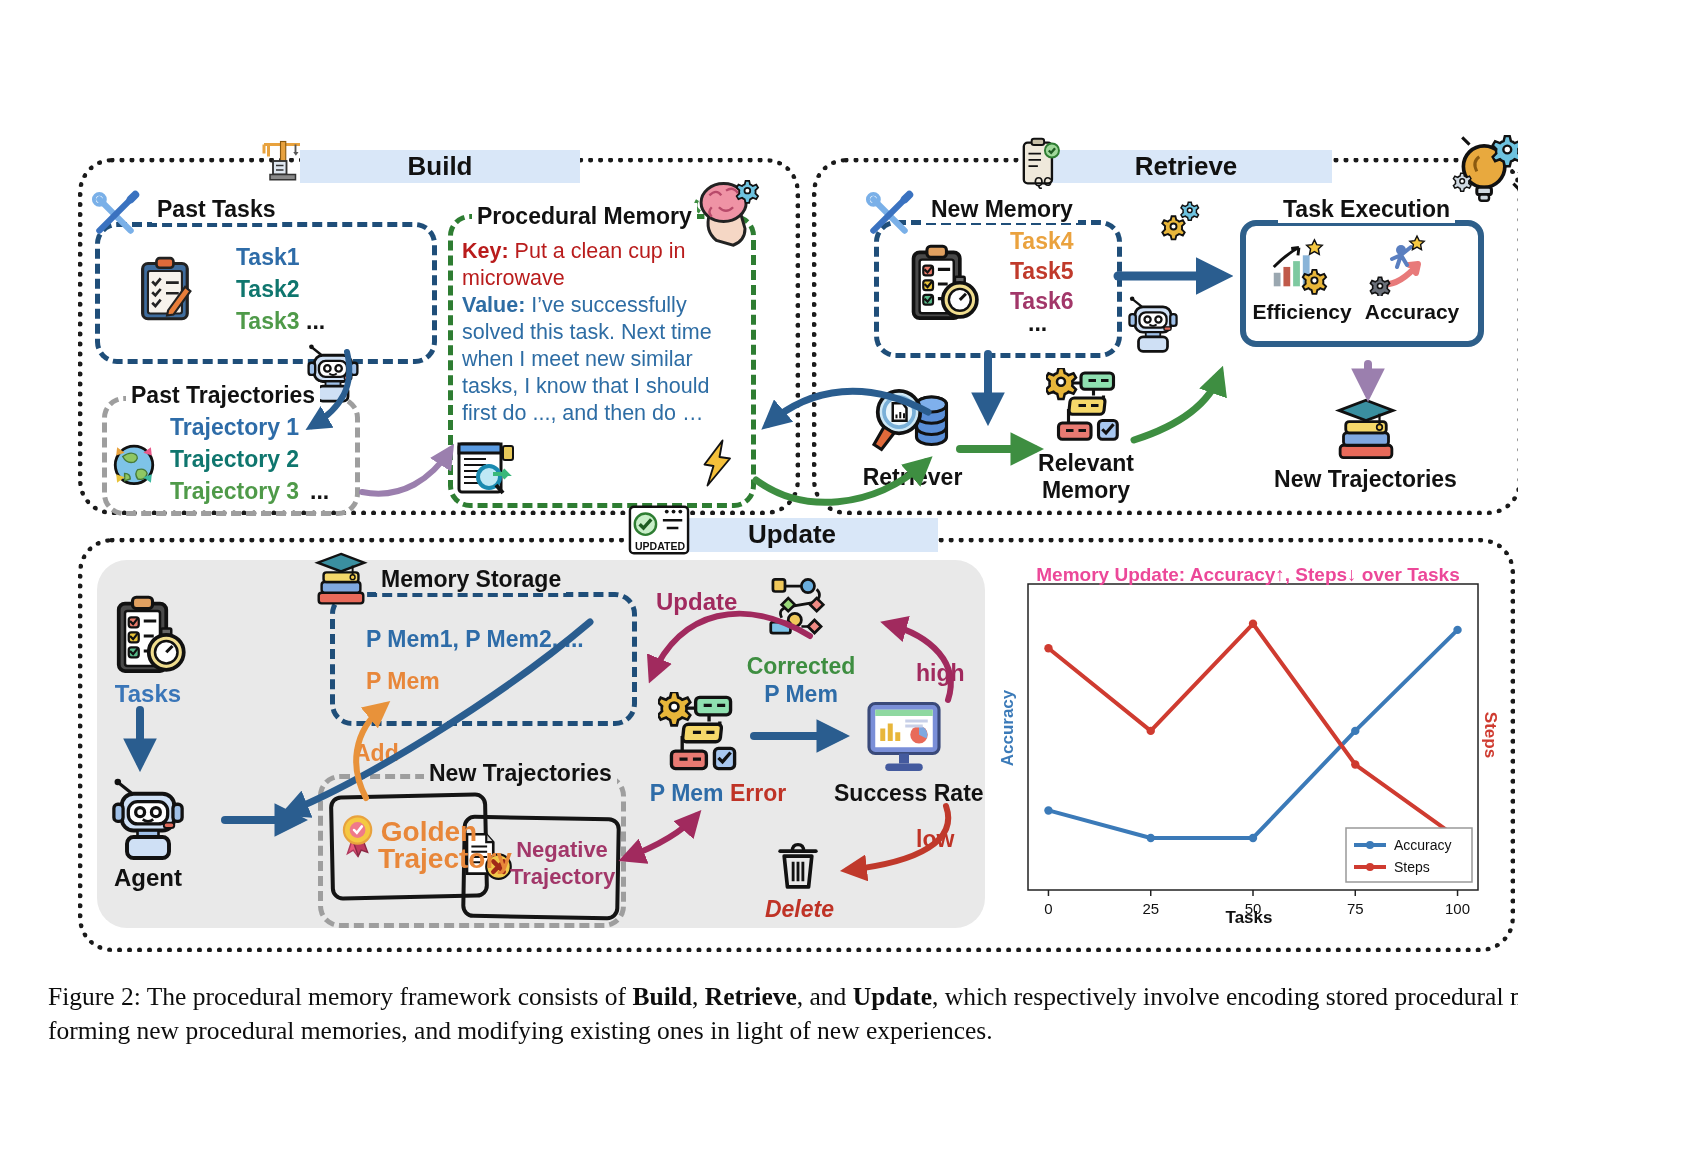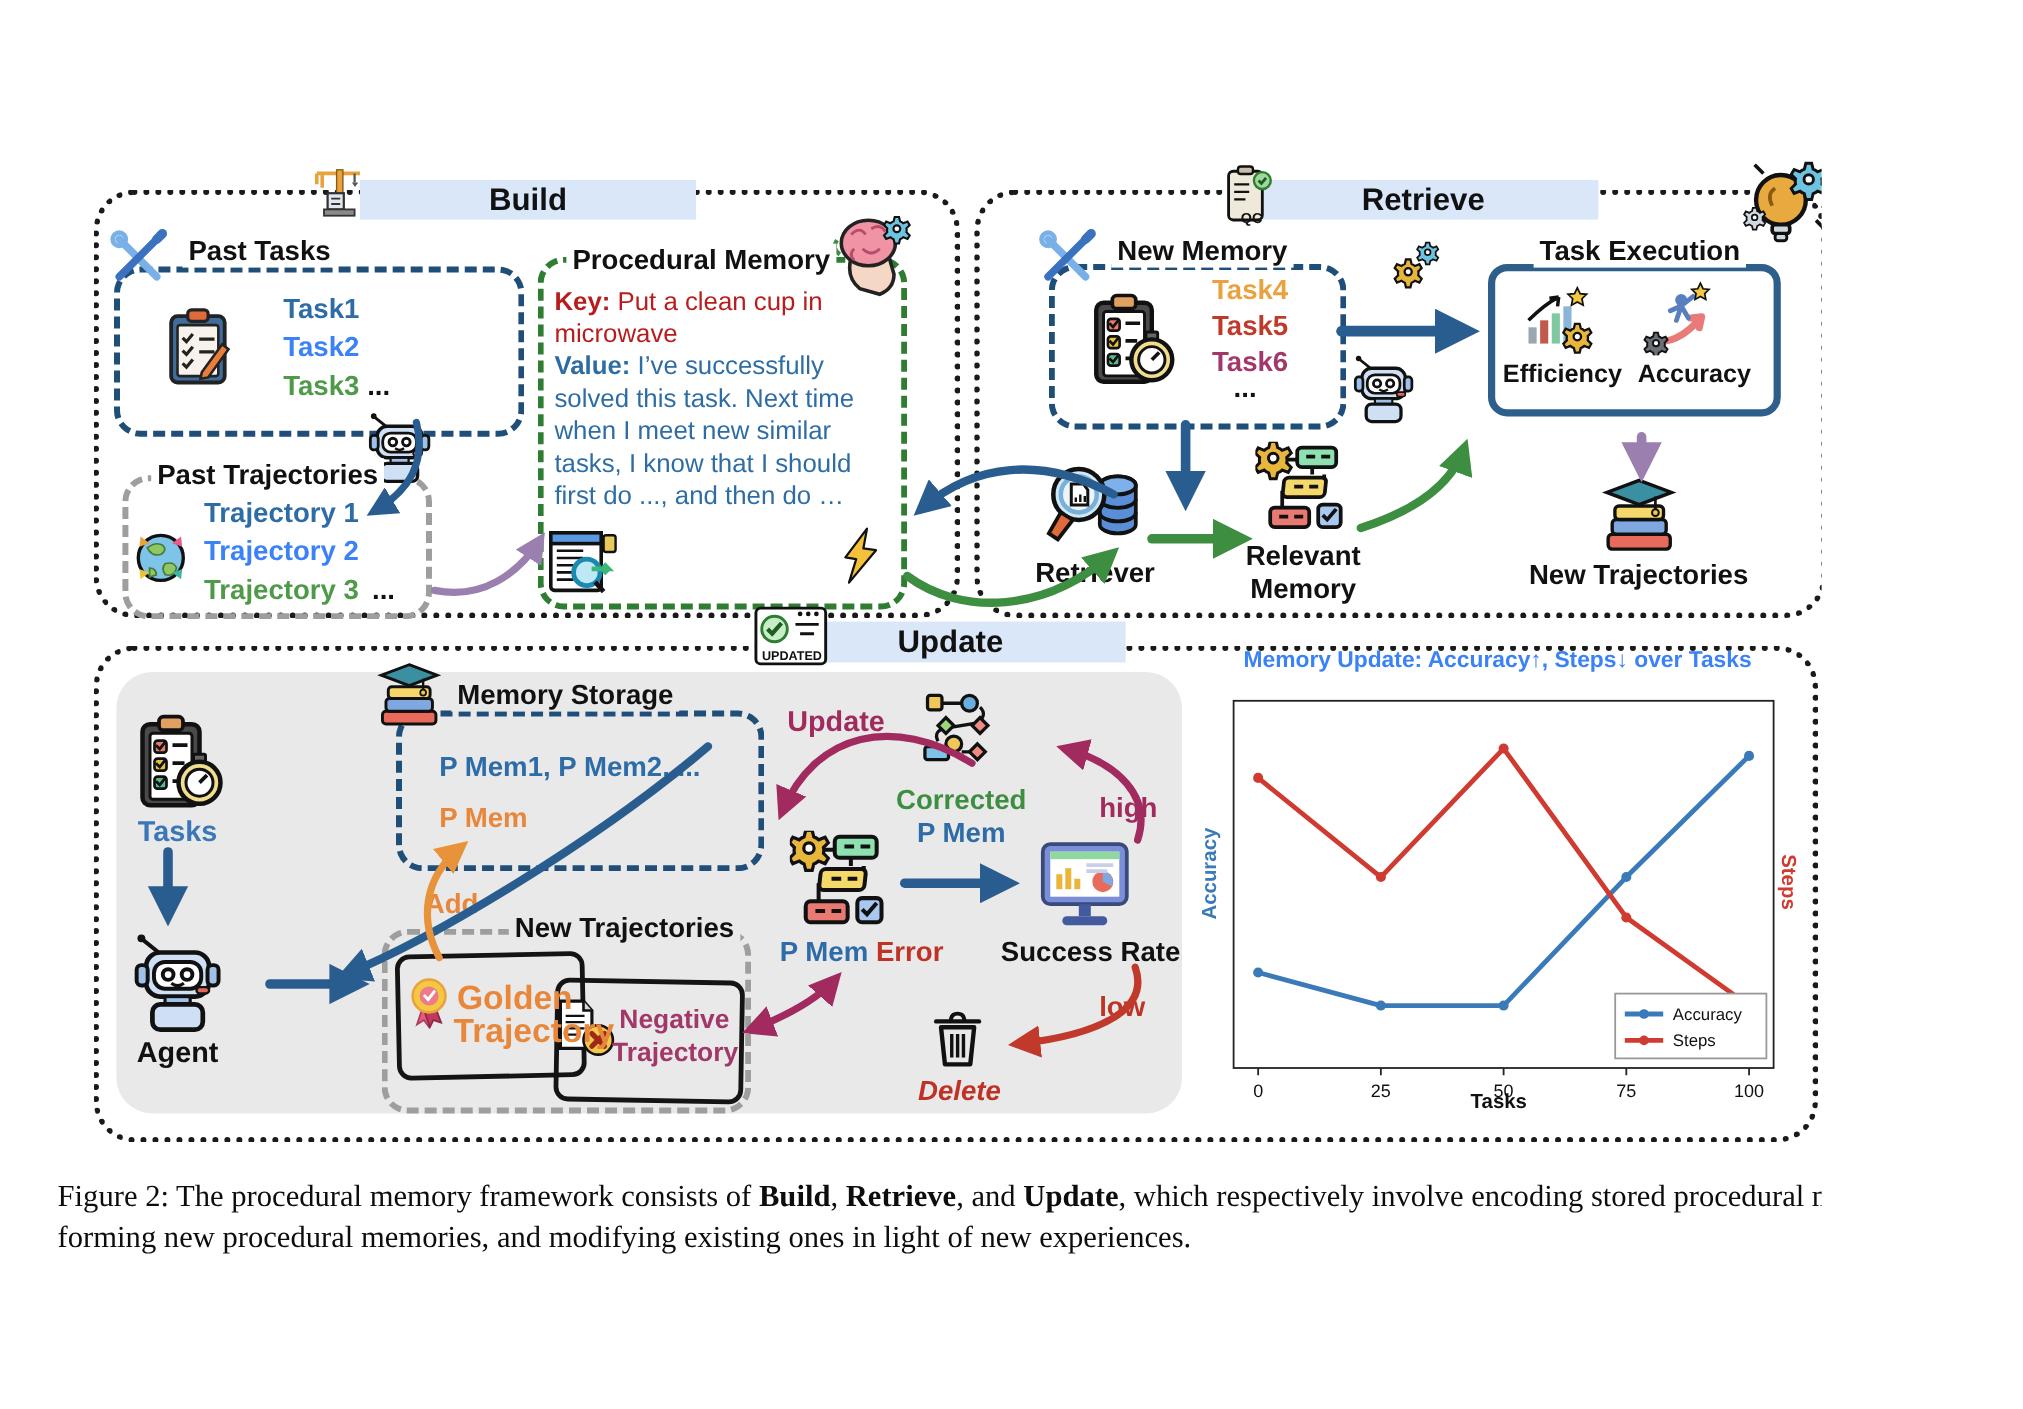--- a/index.html
+++ b/index.html
@@ -9,21 +9,21 @@
   .panel{position:absolute;border:5px dotted #1a1a1a;border-radius:34px;background:transparent;}
   .banner{position:absolute;background:#d9e7f8;text-align:center;font-weight:bold;
           font-size:26px;color:#111;line-height:33px;z-index:6;}
   .dashbox{position:absolute;border-radius:22px;background:transparent;z-index:2;}
   .b-blue{border:5px dashed #1f4e79;}
   .b-gray{border:5px dashed #9e9e9e;}
   .b-green{border:5px dashed #2e7d32;}
   .lbl{position:absolute;font-weight:bold;color:#111;z-index:5;white-space:nowrap;}
   .onwhite{background:#fff;padding:0 5px;}
   .ongray{background:#e9e9e9;padding:0 5px;}
-  .t-blue{color:#2e6ca8;}.t-teal{color:#3b82f6;}.t-green{color:#4f9a49;}
+  .t-blue{color:#2e6ca8;}.t-teal{color:#0f766e;}.t-green{color:#4f9a49;}
   .t-amber{color:#eaa23e;}.t-red{color:#c03a2b;}.t-mag{color:#a23769;}
   .t-orange{color:#e8873a;}.t-magenta{color:#a12a5e;}.t-dred{color:#bf3326;}
   .t-grn2{color:#3e8e41;}
   .taskitem{position:absolute;font-weight:bold;font-size:23px;z-index:4;white-space:nowrap;}
   .pmtext{position:absolute;font-size:21.5px;line-height:27px;color:#2e6da4;z-index:4;}
   .pmtext .keypart{color:#b91c1c;}
   .pmtext b{font-weight:bold;}
   .sketchbox{position:absolute;border:4px solid #141414;border-radius:12px;z-index:3;}
   .icon{position:absolute;z-index:4;}
   #arrows{position:absolute;left:0;top:0;z-index:5;pointer-events:none;}
@@ -427,21 +427,21 @@
       <use href="#sym-monitor"></use>
     </svg>
   <div class="lbl ctr" style="left:834px;top:780px;width:140px;font-size:23px;background:transparent;">Success Rate</div>
   <div class="lbl t-dred" style="left:916px;top:826px;font-size:23px;background:transparent;">low</div>
 
   <svg class="icon" style="left:772px;top:830px;width:52px;height:70px;">
       <use href="#sym-trash"></use>
     </svg>
   <div class="lbl t-dred ctr" style="left:752px;top:896px;width:95px;font-size:23px;background:transparent;font-style:italic;">Delete</div>
 
-  <div class="chartlbl" style="left:998px;top:540px;width:500px;font-size:19px;color:#3b82f6;">Memory Update: Accuracy↑, Steps↓ over Tasks</div>
+  <div class="chartlbl" style="left:998px;top:564px;width:500px;font-size:19px;color:#ec4899;">Memory Update: Accuracy↑, Steps↓ over Tasks</div>
   <svg id="chart-svg" class="abs" style="left:998px;top:548px;z-index:3;" width="500" height="390" viewBox="0 0 500 390">
       <rect x="30" y="36" width="450" height="306" fill="#fff" stroke="#222" stroke-width="1.5"></rect>
       <line x1="50.45454545454545" y1="342" x2="50.45454545454545" y2="348" stroke="#222" stroke-width="1.5"></line>
       <text x="50.45454545454545" y="366" text-anchor="middle" font-size="15" fill="#111">0</text>
       <line x1="152.72727272727272" y1="342" x2="152.72727272727272" y2="348" stroke="#222" stroke-width="1.5"></line>
       <text x="152.72727272727272" y="366" text-anchor="middle" font-size="15" fill="#111">25</text>
       <line x1="255" y1="342" x2="255" y2="348" stroke="#222" stroke-width="1.5"></line>
       <text x="255" y="366" text-anchor="middle" font-size="15" fill="#111">50</text>
       <line x1="357.2727272727273" y1="342" x2="357.2727272727273" y2="348" stroke="#222" stroke-width="1.5"></line>
       <text x="357.2727272727273" y="366" text-anchor="middle" font-size="15" fill="#111">75</text>

